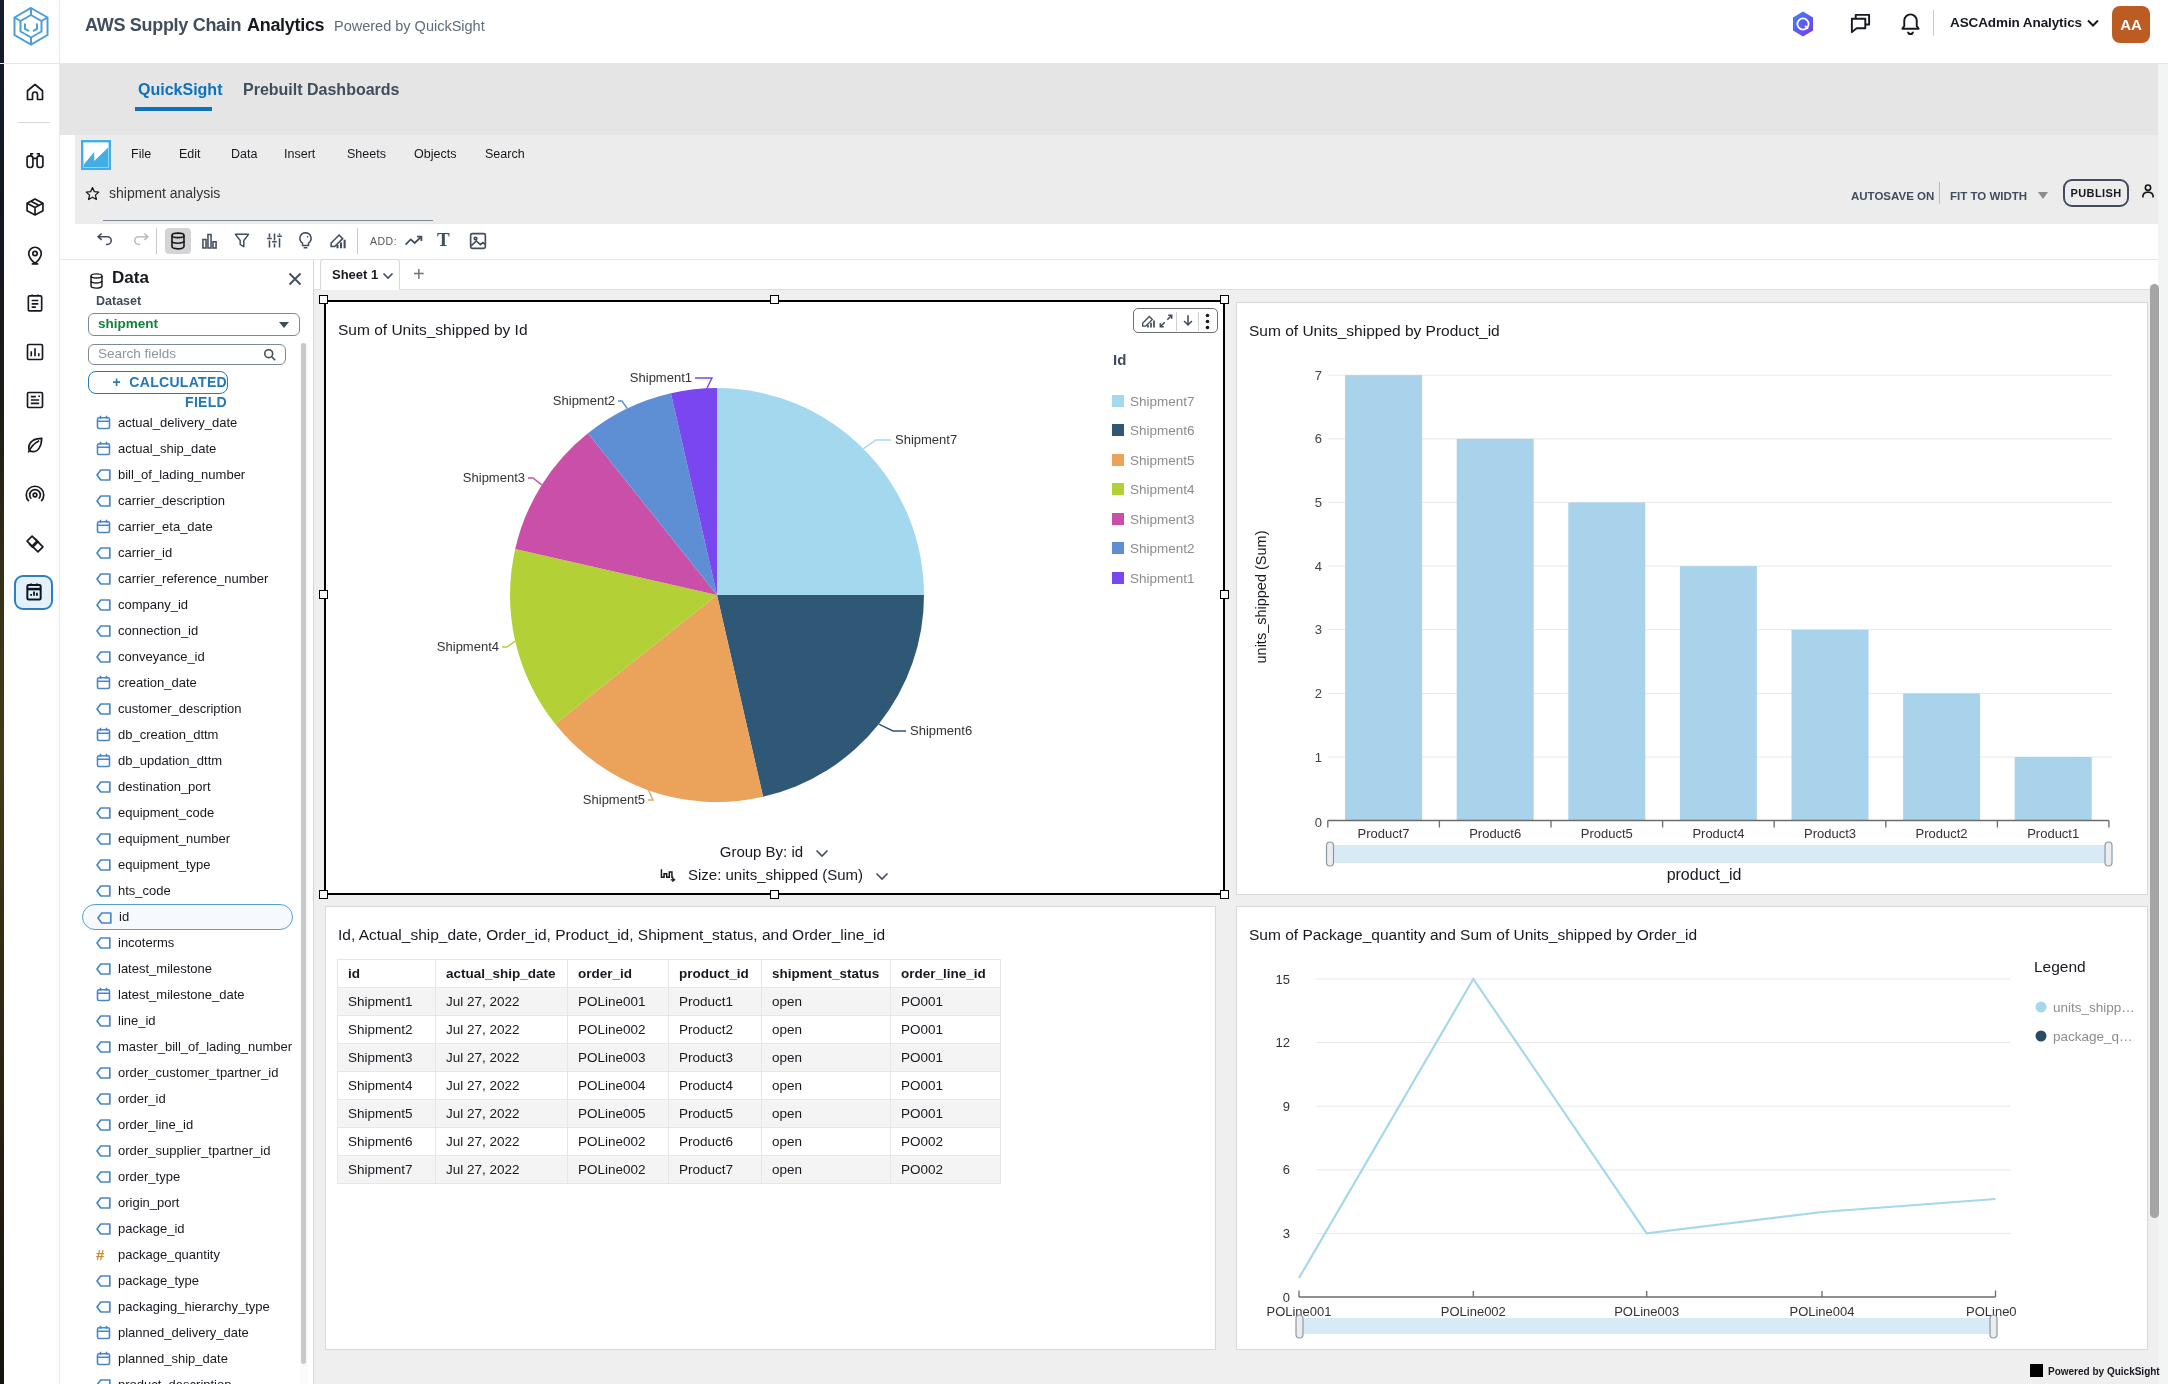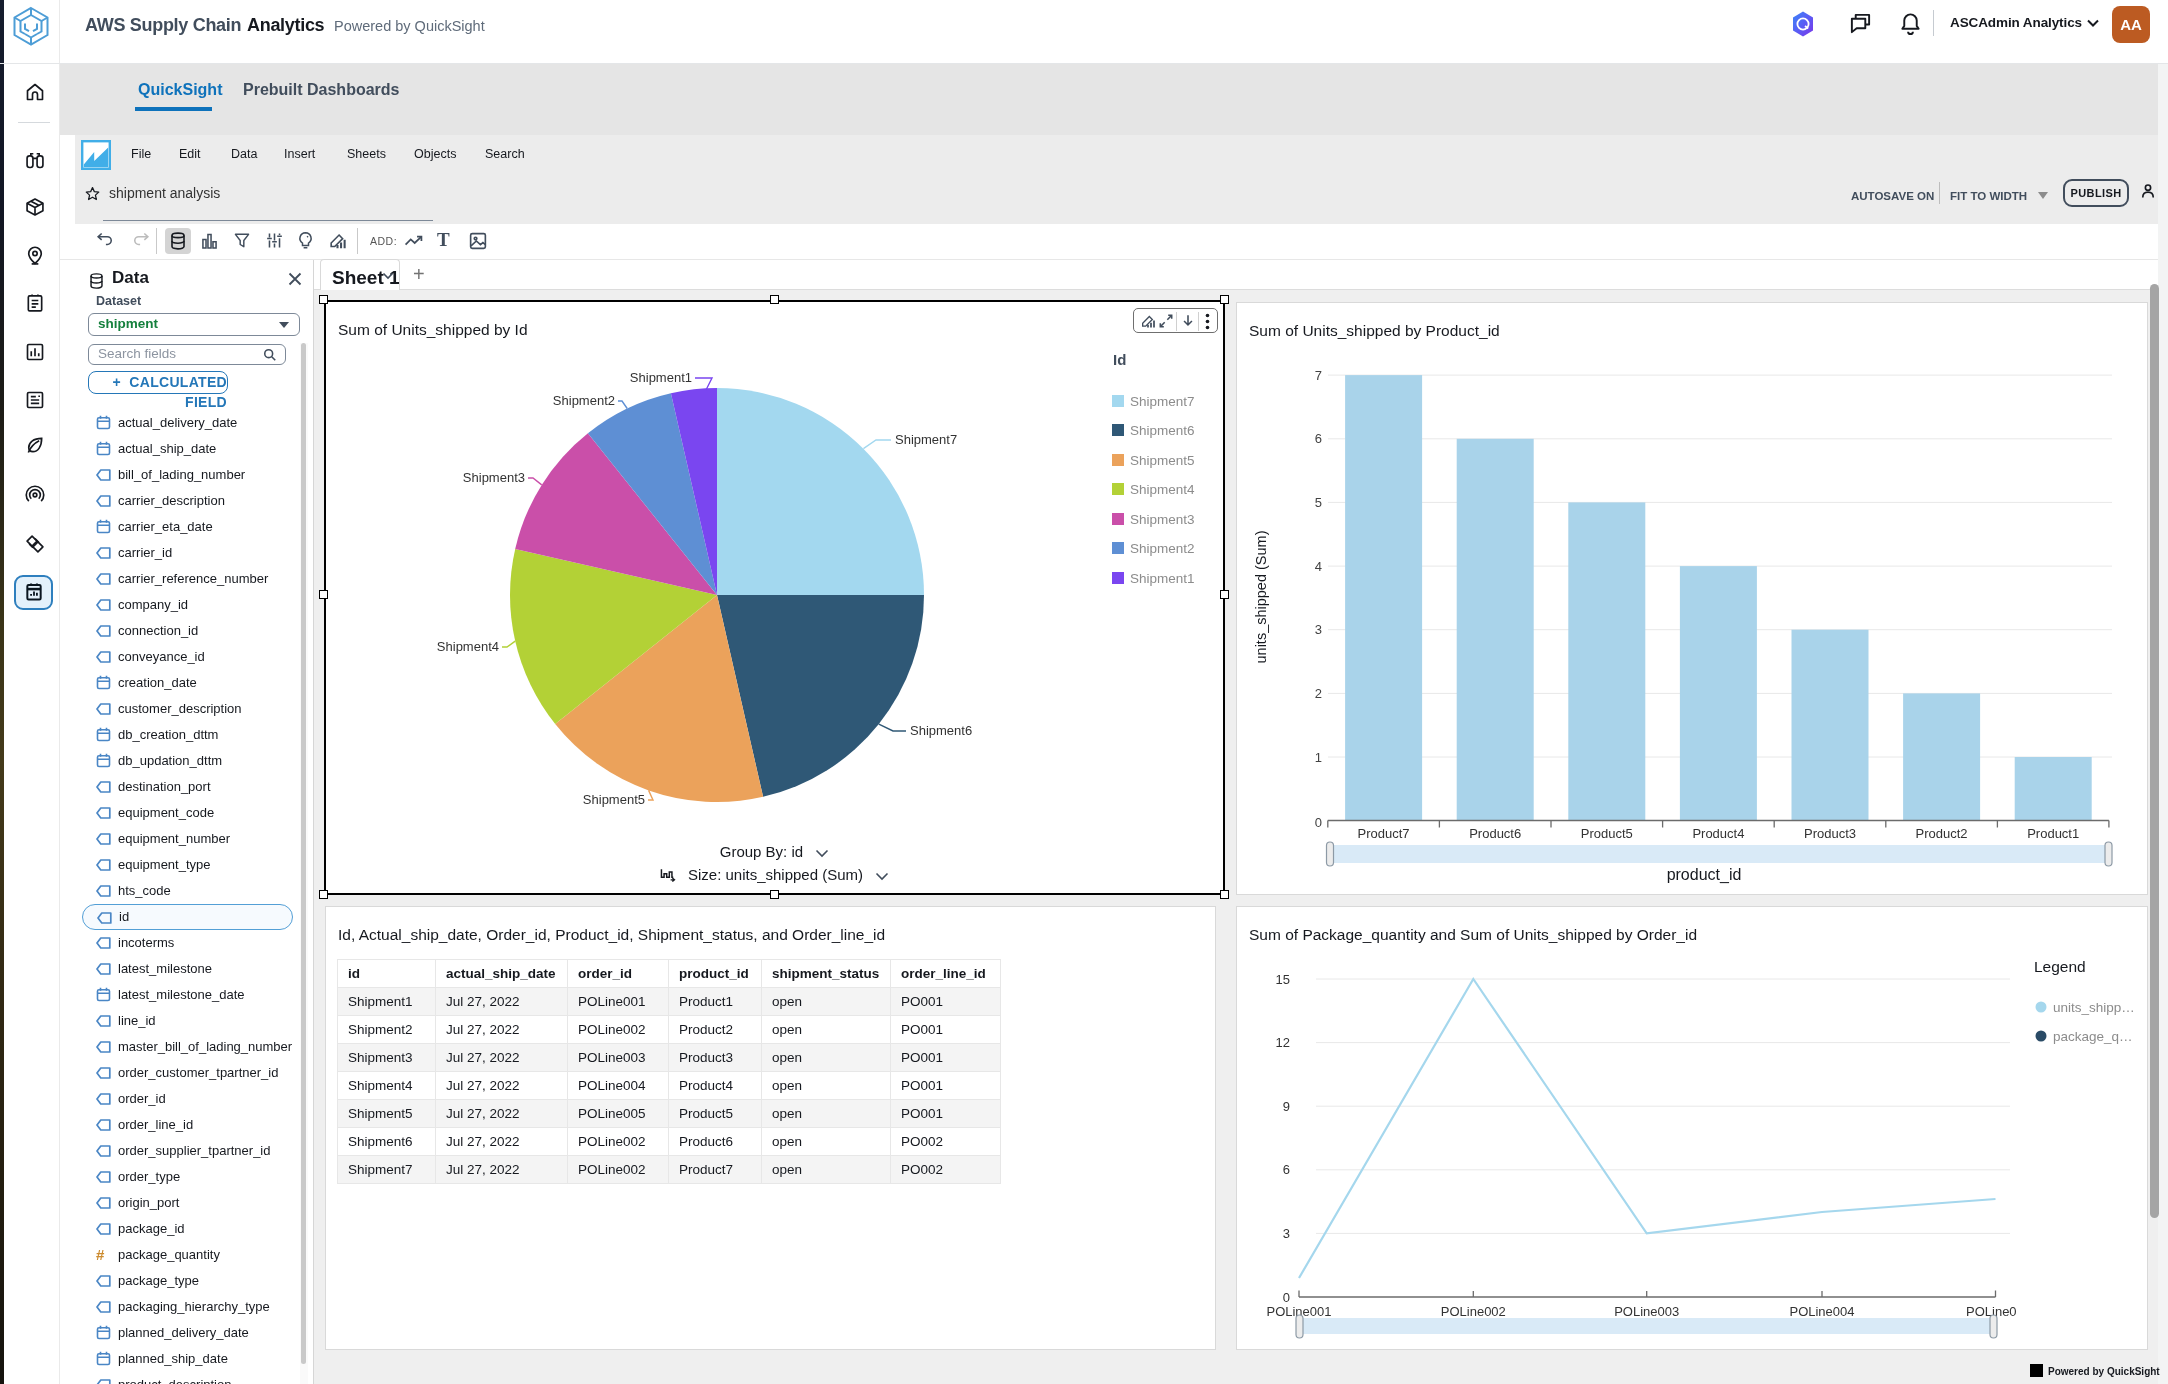--- a/index.html
+++ b/index.html
@@ -262,21 +262,21 @@
   <div class="abs" style="left:377px;top:5px;font-size:19px;color:#414d5c;font-family:'Liberation Serif',serif;font-weight:bold;">T</div>
   <svg class="abs" style="left:409px;top:8px" width="18" height="18" viewBox="0 0 22 22" fill="none" stroke="#414d5c" stroke-width="2">
     <rect x="2" y="2" width="18" height="18" rx="2"></rect>
     <circle cx="8" cy="8" r="1.6"></circle>
     <path d="M2.5 17 L9 11 L14 15.5 L17 13 L20 15.5"></path>
   </svg>
 </div>
 <div id="sheetrow">
 
   <div class="abs" style="left:6px;top:-2px;width:80px;height:31px;background:#fff;border:1px solid #d9d9d9;border-bottom:none;border-radius:4px 4px 0 0;"></div>
-  <div class="abs" style="left:18px;top:6px;font-size:19px;font-weight:bold;color:#16191f;">Sheet 1</div>
+  <div class="abs" style="left:18px;top:6px;font-size:13px;font-weight:bold;color:#16191f;">Sheet 1</div>
   <svg class="abs" style="left:68px;top:11px" width="12" height="8" viewBox="0 0 12 8" fill="none" stroke="#414d5c" stroke-width="1.6">
       <path d="M1.5 1.5 L6 6 L10.5 1.5"></path>
     </svg>
   <div class="abs" style="left:99px;top:2px;font-size:20px;color:#737373;font-weight:normal;">+</div>
 </div>
 <div id="panel">
 
   <svg class="abs" style="left:29px;top:13px" width="15" height="16" viewBox="0 0 20 22" fill="none" stroke="#16191f" stroke-width="2">
     <ellipse cx="10" cy="4" rx="7.5" ry="2.8"></ellipse>
     <path d="M2.5 4 V18 a7.5 2.8 0 0 0 15 0 V4"></path>

